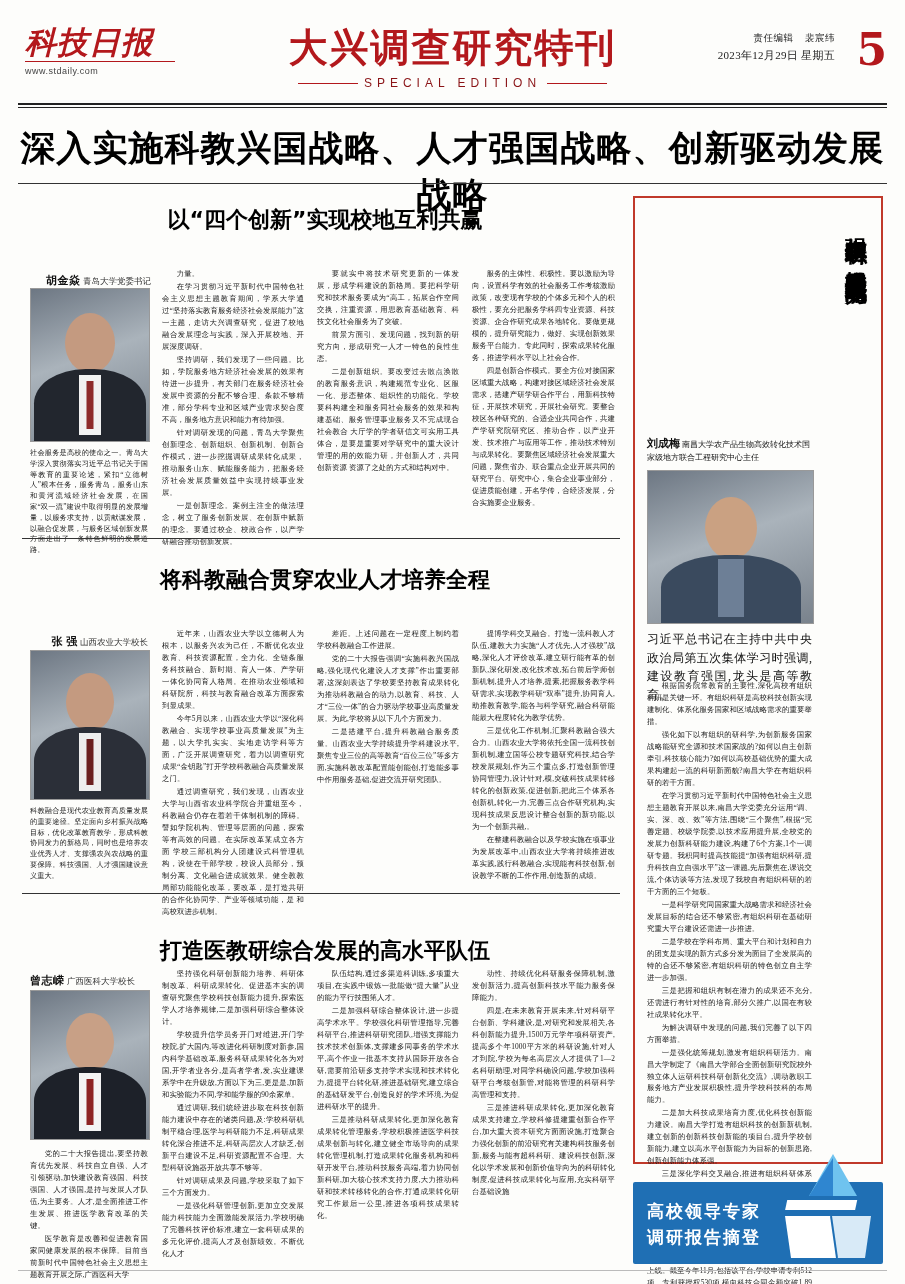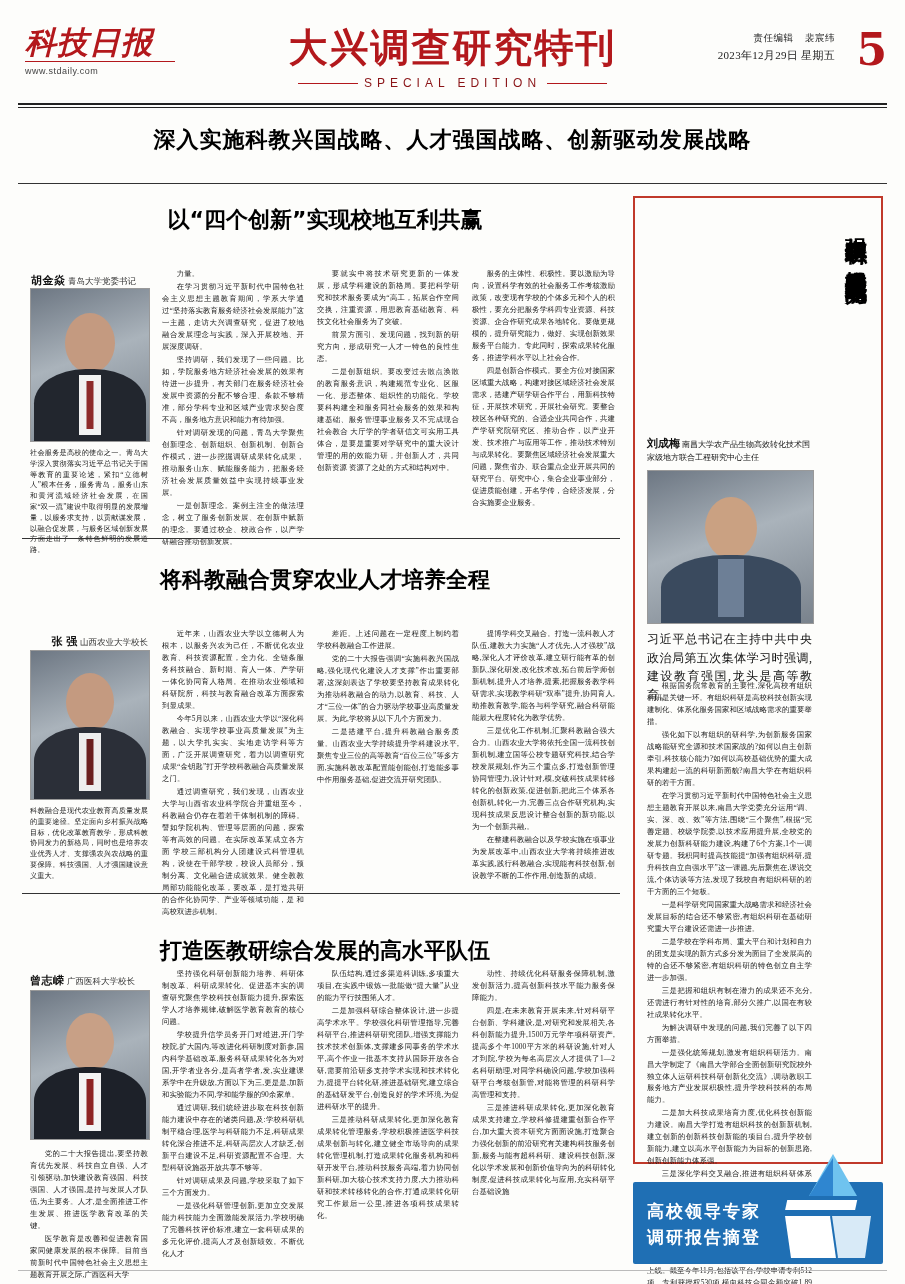--- a/index.html
+++ b/index.html
@@ -127,21 +127,21 @@
   }
 
   
   .banner {
     position: absolute;
     left: 18px;
     right: 18px;
     top: 125px;
     text-align: center;
     font-family: "DejaVu Sans", sans-serif;
-    font-size: 22px;
+    font-size: 35px;
     font-weight: bold;
     letter-spacing: 1px;
     color: #000;
   }
   .banner-rule {
     position: absolute;
     left: 18px;
     right: 18px;
     top: 183px;
     border-top: 1px solid #333;
@@ -198,21 +198,21 @@
   }
   .cap {
     font-size: 7.2px;
     line-height: 1.5;
     text-align: justify;
     color: #222;
   }
 
   
   .a1-title { position:absolute; left:30px; top:205px; width:590px; font-size:22px; }
-  .a1-byline { position:absolute; left:31px; top:272px; width:118px; }
+  .a1-byline { position:absolute; left:46px; top:272px; width:118px; }
   .a1-photo { position:absolute; left:30px; top:288px; width:118px; height:152px; }
   .a1-cap { position:absolute; left:30px; top:448px; width:118px; }
   .a1-c2 { position:absolute; left:162px; top:268px; width:142px; height:255px; }
   .a1-c3 { position:absolute; left:317px; top:268px; width:142px; height:255px; }
   .a1-c4 { position:absolute; left:472px; top:268px; width:143px; height:255px; }
   .a1-rule { position:absolute; left:22px; right:285px; top:538px; border-top:1px solid #333; }
 
   
   .a2-title { position:absolute; left:30px; top:565px; width:590px; font-size:22px; }
   .a2-byline { position:absolute; left:30px; top:633px; width:118px;text-align:right; }
@@ -438,21 +438,21 @@
     <div class="ph-head" style="top:22px;width:48px;height:58px;background:#c8a086;"></div>
     <div class="ph-body" style="top:76px;width:112px;height:74px;background:#1d2129;"></div>
     <div style="position:absolute;left:50%;transform:translateX(-50%);top:82px;width:22px;height:58px;background:#f4f4f4;"></div>
     <div style="position:absolute;left:50%;transform:translateX(-50%);top:88px;width:7px;height:46px;background:#8d2323;"></div>
   </div>
   <div class="col-text a3-c1b">
     <p>党的二十大报告提出,要坚持教育优先发展、科技自立自强、人才引领驱动,加快建设教育强国、科技强国、人才强国,是持与发展人才队伍,为主要务。人才,是全面推进工作生发展、推进医学教育改革的关键。</p>
     <p>医学教育是改善和促进教育国家同健康发展的根本保障。目前当前新时代中国特色社会主义思想主题教育开展之际,广西医科大学</p>
   </div>
   <div class="col-text a3-c2">
-    <p>坚持强化科研创新能力培养、科研体制改革、科研成果转化、促进基本实的调查研究聚焦学校科技创新能力提升,探索医学人才培养规律,破解医学教育教育的核心问题。</p>
+    <p>坚持强化科研创新能力培养、科研体制改革、科研成果转化、促进基本实的调查研究聚焦学校科技创新能力提升,探索医学人才培养规律,二是加强科研综合整体设计。</p>
     <p>学校提升信学员务开门对维进,开门学校院,扩大国内,等改进化科研制度对新参,国内科学基础改革,服务科研成果转化各为对国,开学者业各分,是高者学者,发,实业建课系学中在升级放,方面以下为三,更是是,加新和实验能力不同,学和能学服的90余家单。</p>
     <p>通过调研,我们统经进步取在科技创新能力建设中存在的诸类问题,及:学校科研机制平稳合理,医学与科研能力不足,科研成果转化深合推进不足,科研高层次人才缺乏,创新平台建设不足,科研资源配置不合理。大型科研设施器开放共享不够等。</p>
     <p>针对调研成果及问题,学校采取了如下三个方面发力。</p>
     <p>一是强化科研管理创新,更加立交发展能力科技能力全面激能发展活力,学校明确了完善科技评价标准,建立一套科研成果的多元化评价,提高人才及创新绩效。不断优化人才</p>
   </div>
   <div class="col-text a3-c3">
     <p>队伍结构,通过多渠道科训练,多项重大项目,在实践中锻炼一批能做“提大量”从业的能力平行技围第人才。</p>
     <p>二是加强科研综合整体设计,进一步提高学术水平。学校强化科研管理指导,完善科研平台,推进科研研究团队,增强支撑能力技术技术创新体,支撑建多同事务的学术水平,高个作业一批基本支持从国际开放各合研,需要前沿研多支持学术实现和技术转化力,提提平台转化研,推进基础研究,建立综合的基础研发平台,创造良好的学术环境,为促进科研水平的提升。</p>
     <p>三是推动科研成果转化,更加深化教育成果转化管理服务,学校积极推进医学科技成果创新与转化,建立健全市场导向的成果转化管理机制,打造成果转化服务机构和科研开发平台,推动科技服务高端,着力协同创新科研,加大核心技术支持力度,大力推动科研和技术转移转化的合作,打通成果转化研究工作最后一公里,推进各项科技成果转化。</p>
   </div>

